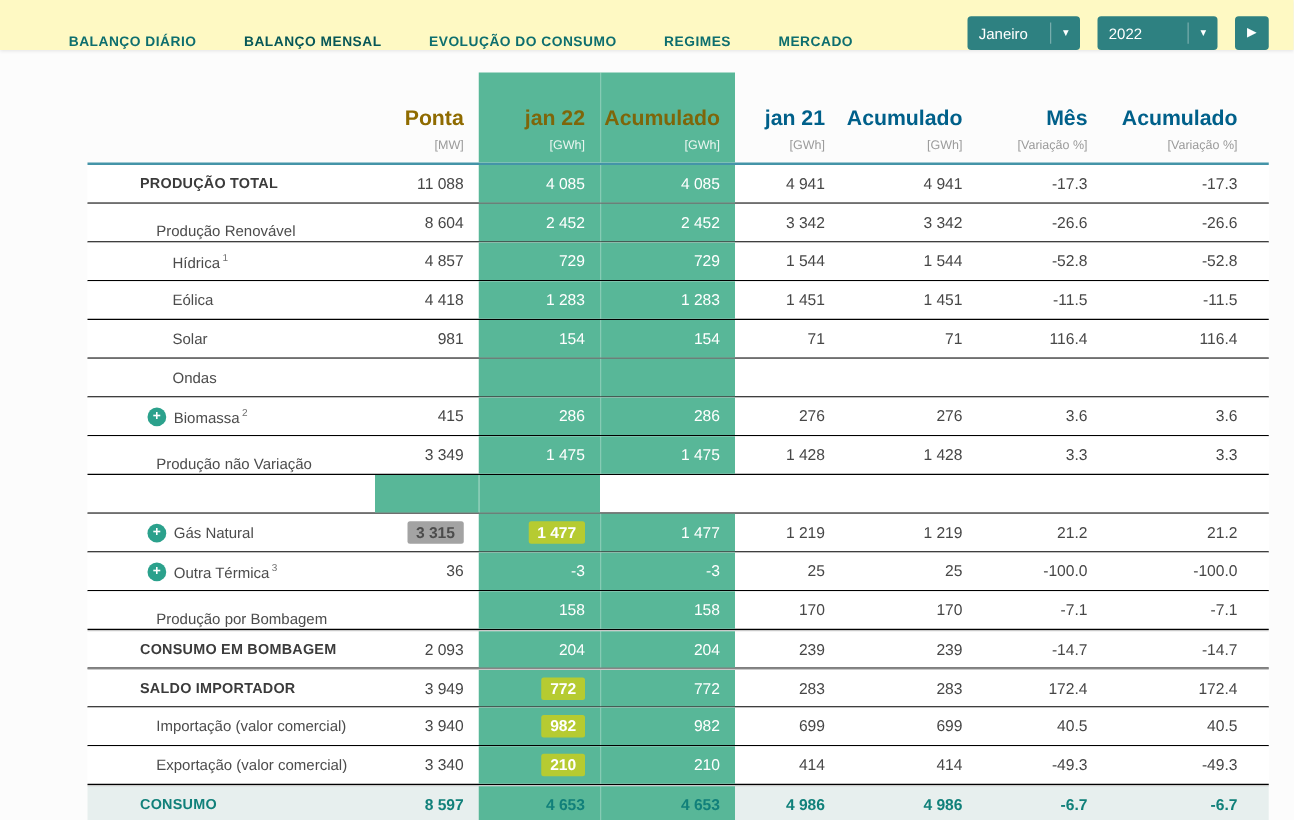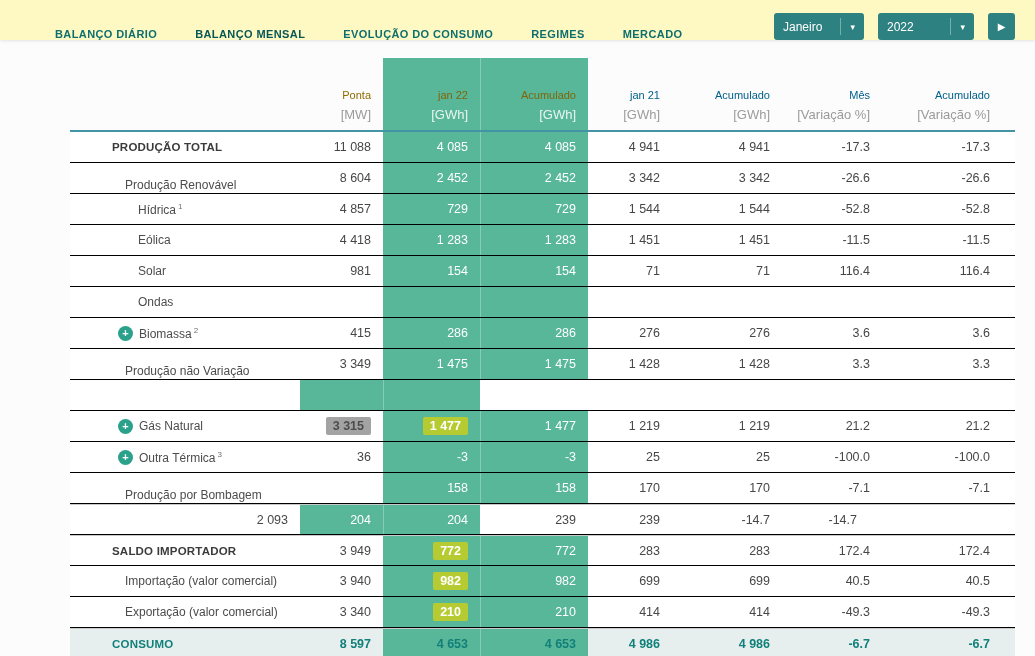--- a/index.html
+++ b/index.html
@@ -24,22 +24,22 @@
               font-size:10px; display:flex; align-items:center; justify-content:center; cursor:pointer; }
 
   
   .table-wrap { margin:18px 20px 0 70px; width:945px; }
   .grid-row { display:grid; grid-template-columns:230px 83px 97px 108px 84px 110px 100px 133px; }
 
   .header { border-bottom:2px solid #4494a8; }
   .header .cell { display:flex; flex-direction:column; justify-content:flex-end; align-items:flex-end;
                   height:72px; padding:0 12px 8px 0; }
   .header .cell.col-acum_var { padding-right:25px; }
-  .h-label { font-size:11px; font-weight:400; }
-  .h-unit { font-size:13px; color:#9b9b9b; margin-top:6px; }
+  .h-label { font-size:17px; font-weight:700; }
+  .h-unit { font-size:10px; color:#9b9b9b; margin-top:6px; }
   .gold .h-label { color:#8f6b00; }
   .blue .h-label { color:#00608a;margin-left:14px; }
   .green-col { background:#58b798; }
   .green-col .h-label { color:#7e660a; }
   .green-col .h-unit { color:#eaf6f0; }
 
   .trow { height:31px; border-bottom:1px solid #000000; background:#fff; }
   .trow.section { border-top:1px solid #c9c9c9; }
   .trow .cell { display:flex; align-items:center; }
   .cell.num { justify-content:flex-end; padding-right:12px; font-size:12.5px; color:#474747; }
@@ -402,20 +402,23 @@
           <span>170</span>
         </div>
         <div class="cell num col-mes">
           <span>-7.1</span>
         </div>
         <div class="cell num col-acum_var">
           <span>-7.1</span>
         </div>
       </div>
       <div class="grid-row trow style-caps section">
+        <div class="cell label indent-1">
+          <span>CONSUMO EM BOMBAGEM</span>
+        </div>
         <div class="cell num col-ponta">
           <span>2 093</span>
         </div>
         <div class="cell num col-jan22">
           <span>204</span>
         </div>
         <div class="cell num col-acum22">
           <span>204</span>
         </div>
         <div class="cell num col-jan21">

